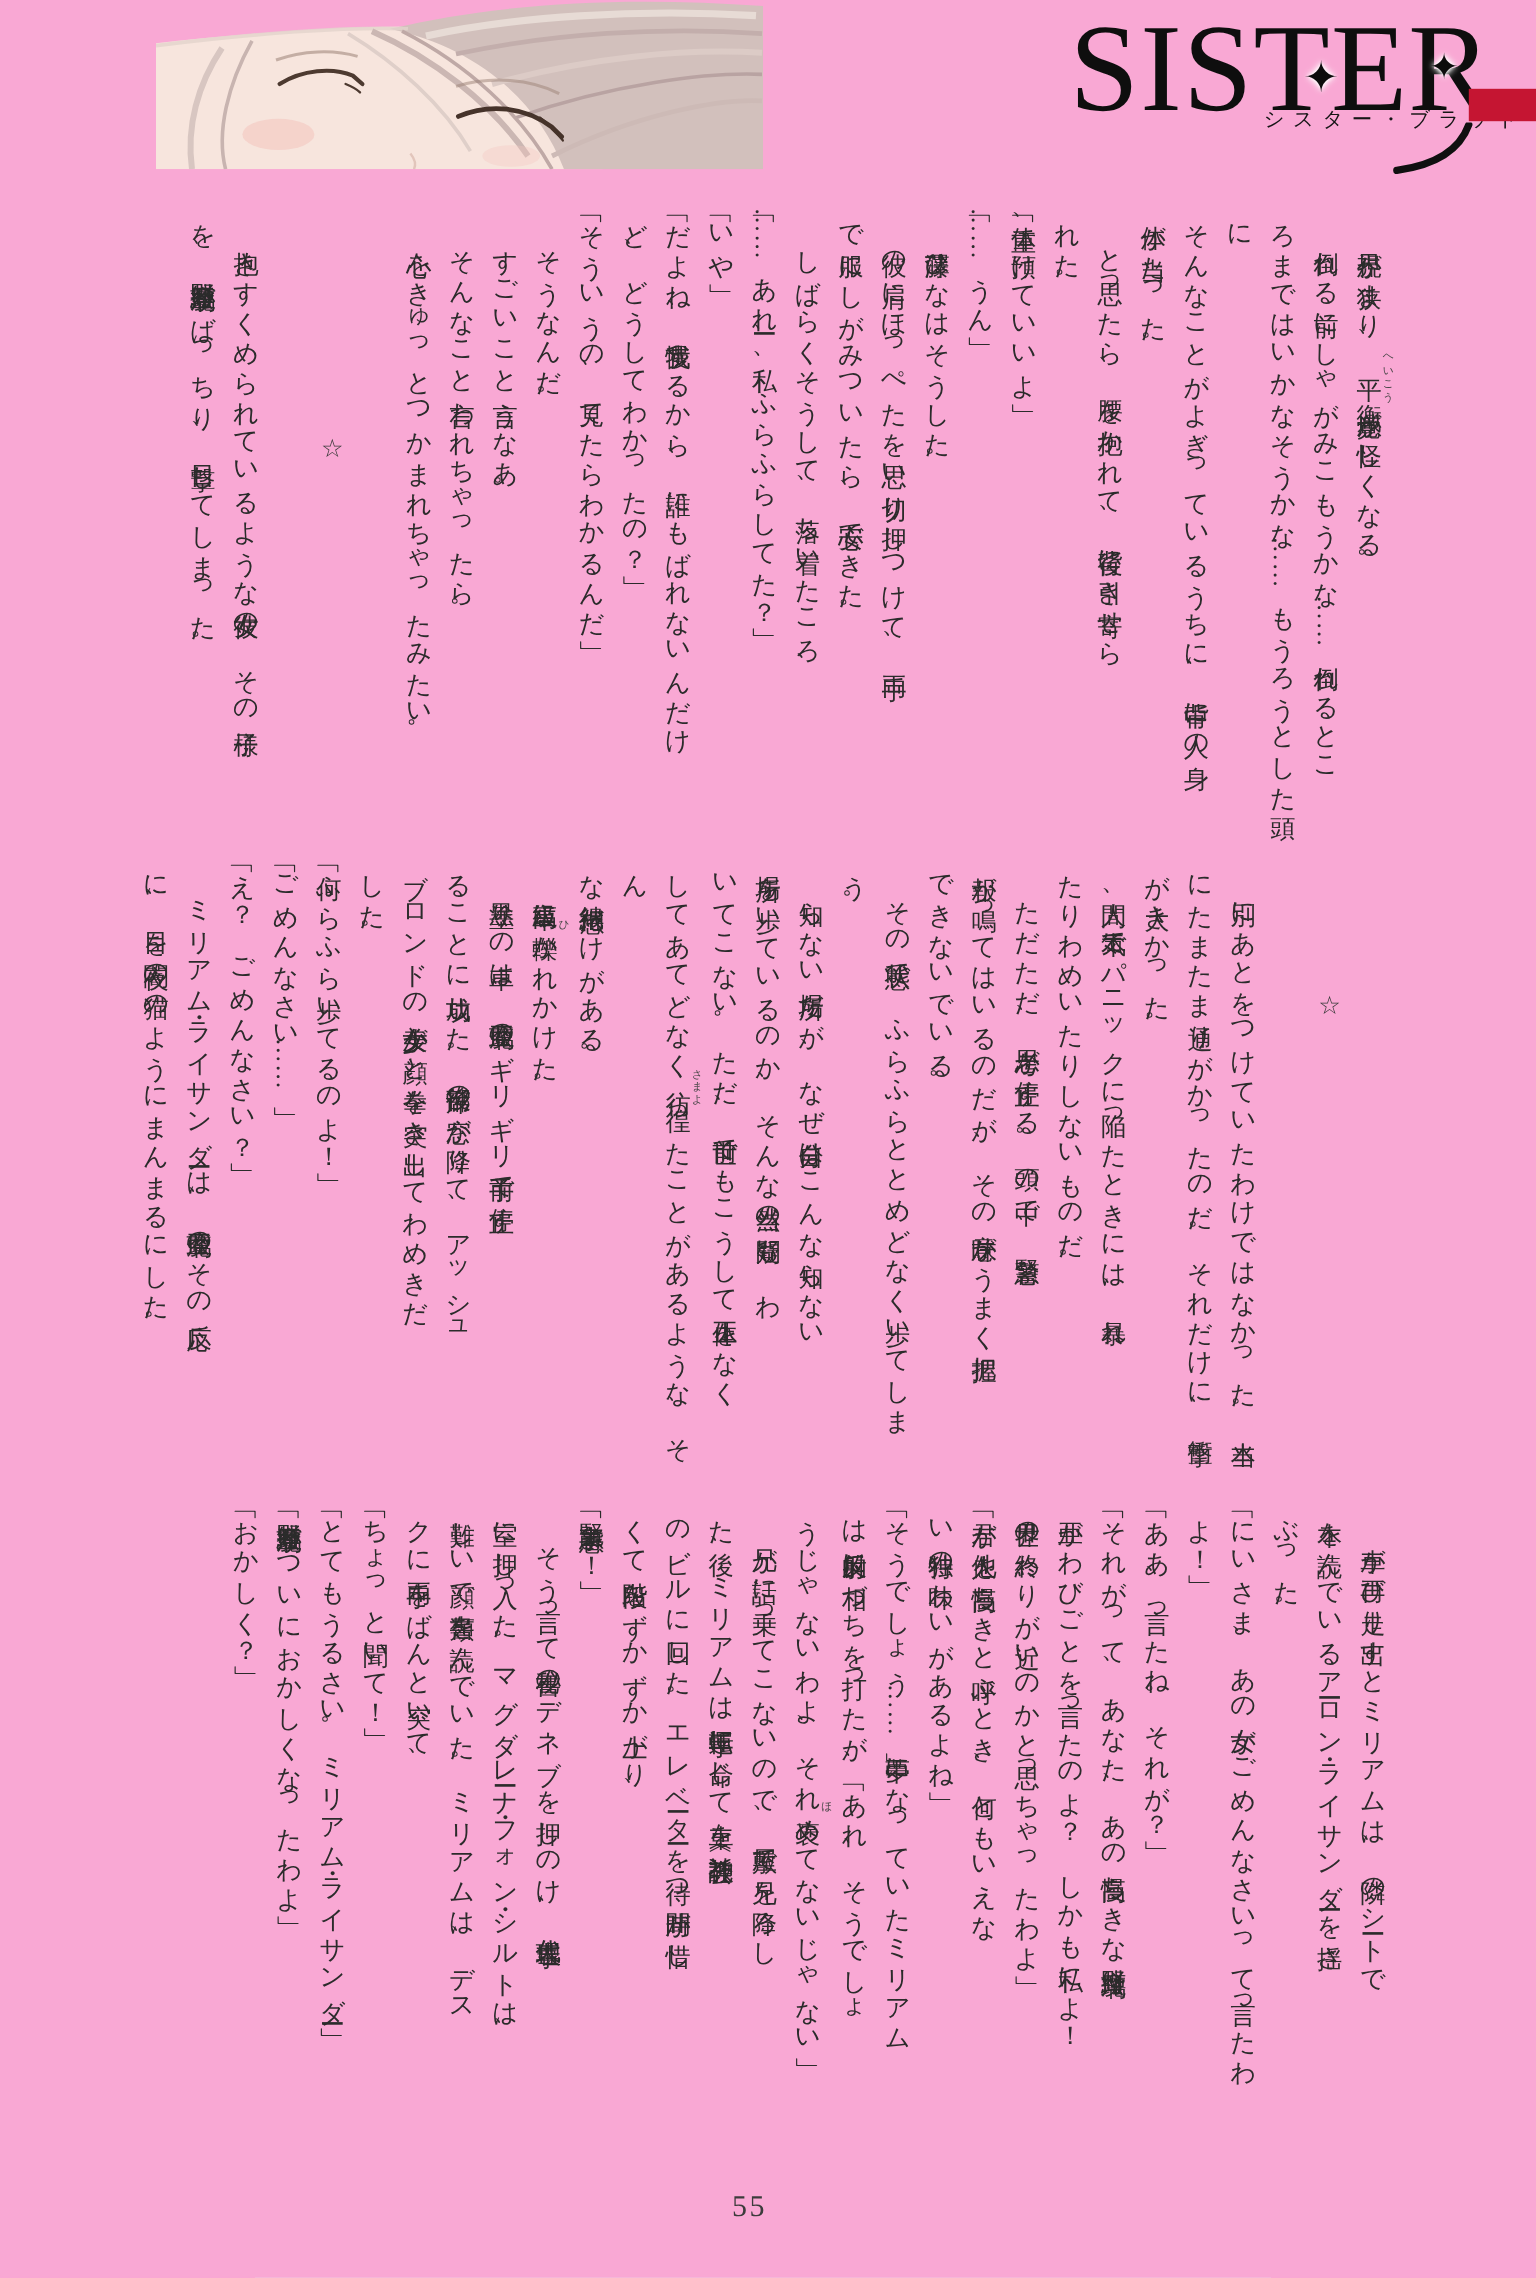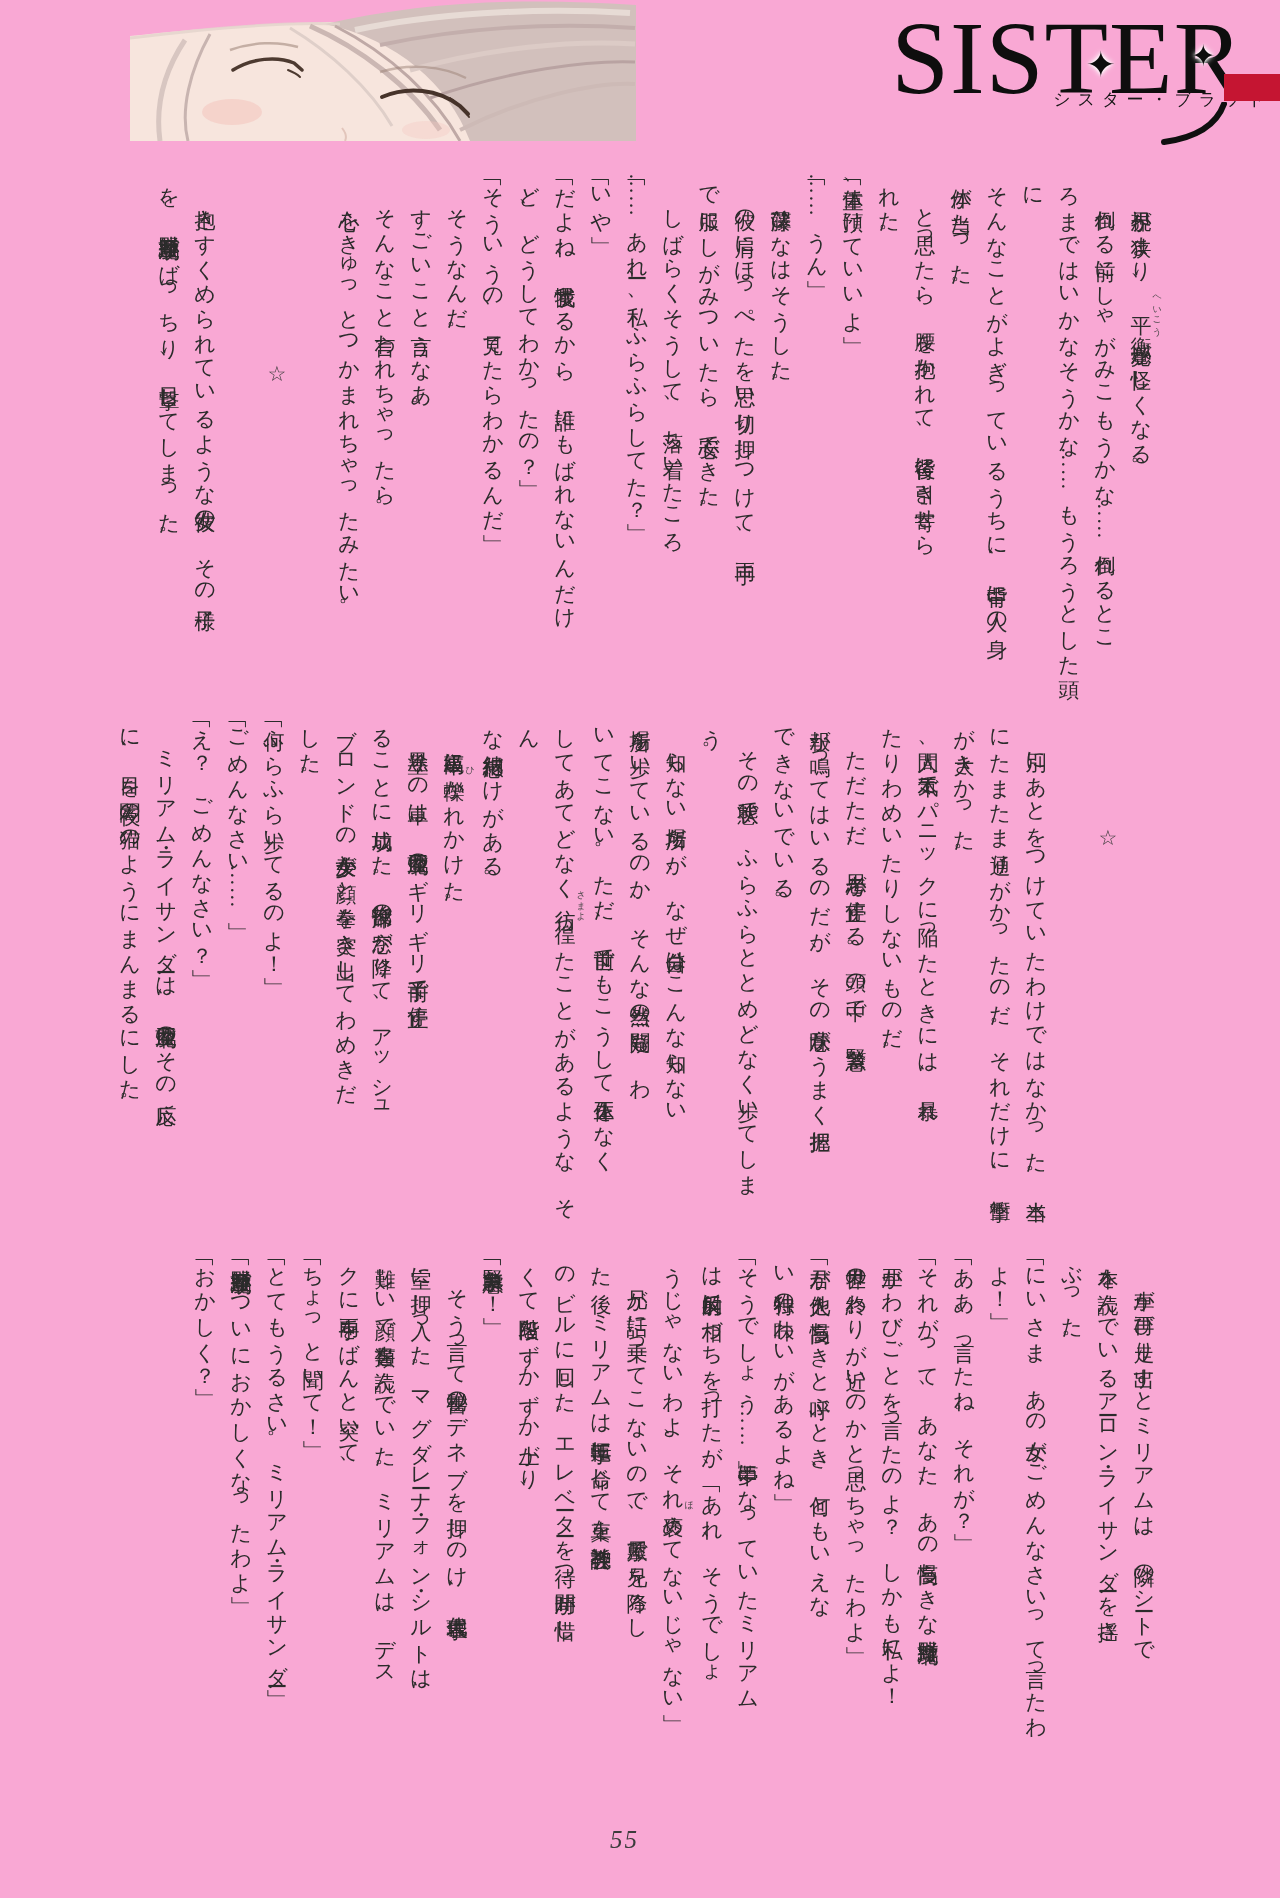--- a/index.html
+++ b/index.html
@@ -48,21 +48,21 @@
   .band p{margin:0;height:506px;}
   .band p.ind{text-indent:22px;}
   .band p.star{margin-left:36px;margin-right:36px;color:#3a3a3a;}
   ruby rt{font-size:9px;letter-spacing:0;color:#444;}
   #band1{top:172px;}
   #band2{top:714px;}
   #band3{top:1252px;}
   
   #page-number{
     position:absolute;left:610px;top:1826px;
-    font-size:25px;letter-spacing:2px;color:#3c3c3c;font-style:italic;
+    font-size:25px;letter-spacing:2px;color:#3c3c3c;
   }
 </style>
 </head>
 <body>
 
 <div id="page">
 
   <svg id="illustration" width="506" height="141" viewBox="0 0 506 141" aria-hidden="true">
     <path d="M0,36 C70,28 150,22 210,22 C280,22 322,42 346,72 L372,141 L0,141 Z" fill="#f7e5dd"></path>
     <path d="M195,24 C290,2 390,-3 506,5 L506,141 L340,141 C318,84 268,40 195,24 Z" fill="#d2c0bc"></path>

